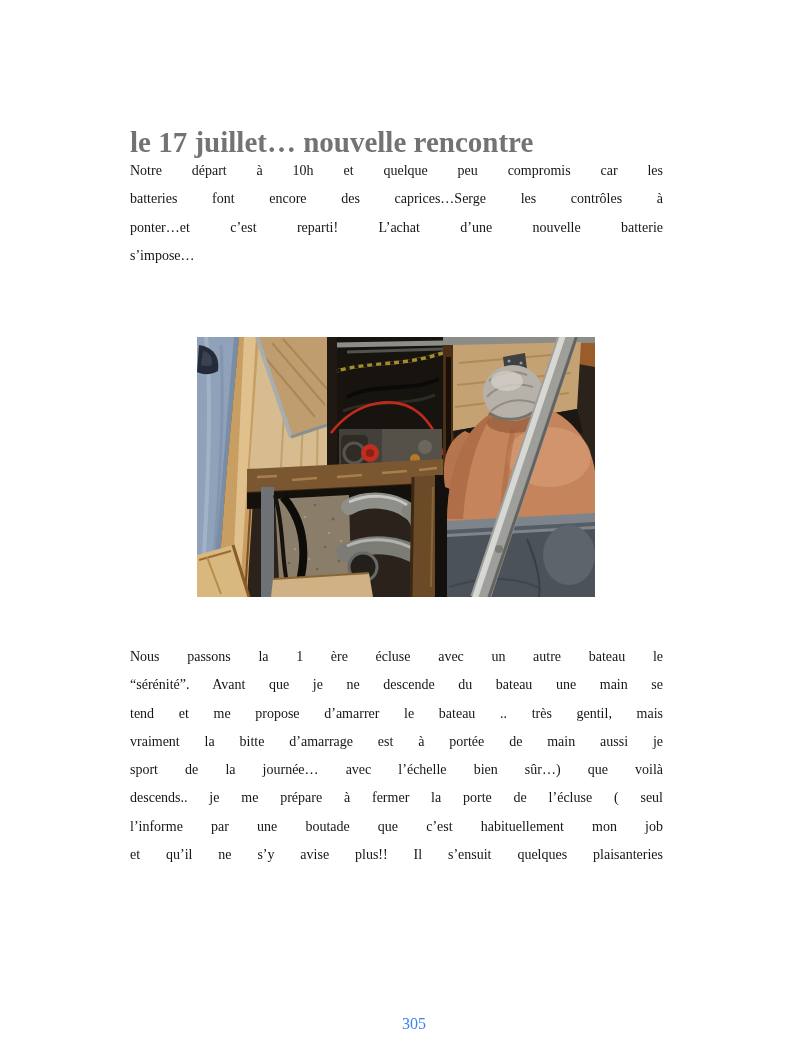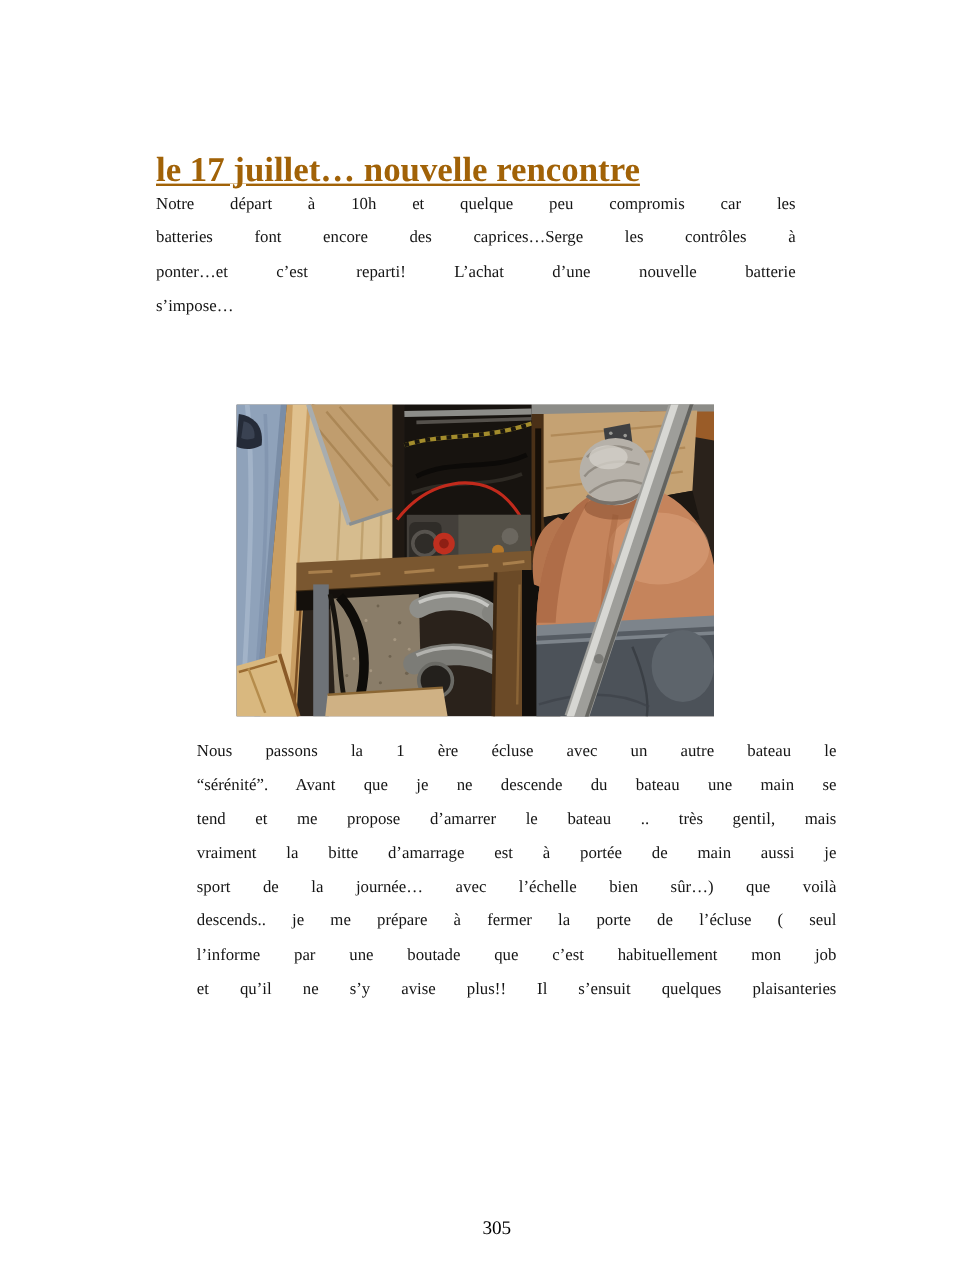--- a/index.html
+++ b/index.html
@@ -21,48 +21,48 @@
     white-space: nowrap;
   }
   .para {
     position: absolute;
     left: 130px;
     width: 533px;
     font-size: 14px;
     line-height: 28.3px;
   }
   .para1 { top: 157px; }
-  .para2 { top: 613px; margin-left: 34px; }
+  .para2 { top: 643px; }
   .jline {
     text-align: justify;
     text-align-last: justify;
   }
   .jline.last { text-align-last: left; }
   .photo-figure {
     position: absolute;
     left: 197px; top: 337px;
     width: 398px; height: 260px;
     margin: 0; padding: 0;
   }
   .photo-figure svg { display: block; }
   .pagenum {
     position: absolute;
     top: 1015px;
     left: 414px;
     transform: translateX(-50%);
     font-size: 16px;
-    color: #000000;
+    color: #3b82f6;
   }
 </style>
 </head>
 <body>
 
 <div class="page">
 
-  <h1 class="heading" style="color: #a16207; text-decoration: underline;">le 17 juillet… nouvelle rencontre</h1>
+  <h1 class="heading" style="color: #737373;">le 17 juillet… nouvelle rencontre</h1>
 
   <div class="para para1">
     <div class="jline">Notre départ à 10h et quelque peu compromis car les</div>
     <div class="jline">batteries font encore des caprices…Serge les contrôles à</div>
     <div class="jline">ponter…et c’est reparti! L’achat d’une nouvelle batterie</div>
     <div class="jline last">s’impose…</div>
   </div>
 
   <figure class="photo-figure" aria-label="Vue plongeante sur le compartiment moteur ouvert du bateau : un homme torse nu aux cheveux gris, penché, contrôle les batteries et le moteur">
     <svg width="398" height="260" viewBox="0 0 398 260">

